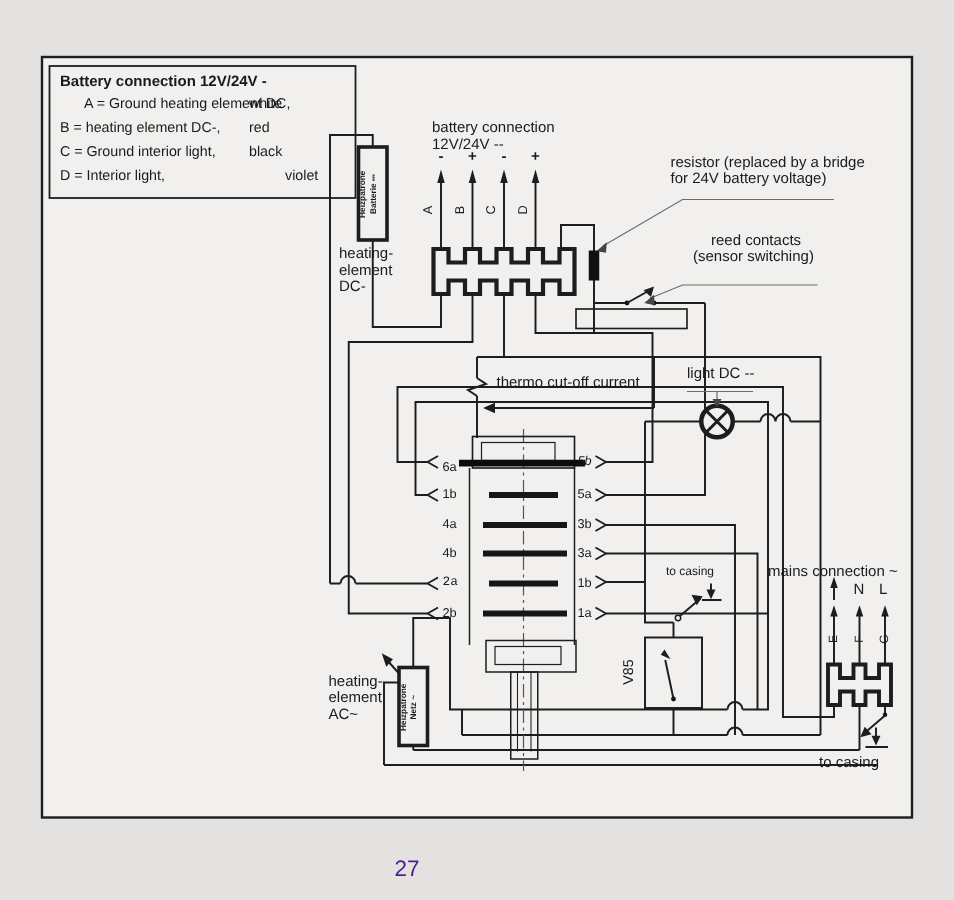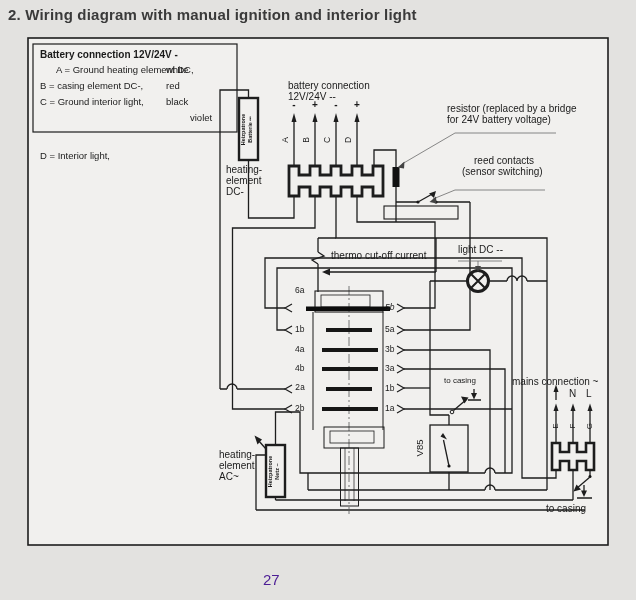--- a/index.html
+++ b/index.html
@@ -182,30 +182,29 @@
         <path d="M556,133 H455 L402,164"></path>
         <path d="M545,190 H455 L433,199"></path>
         <path d="M458,261 H502 M478,261 V266"></path>
       </g>
       <polygon points="397.5,167.5 404.5,161.5 404,168.5" fill="#444" stroke="none"></polygon>
       <polygon points="429.5,202 436,196.5 436.5,203.5" fill="#444" stroke="none"></polygon>
       <polygon points="475,266 481,266 478,271.5" fill="#444" stroke="none"></polygon>
     </g>
   </svg>
 
-  <div class="abs title" style="left:8px;top:6px;">2. Wiring diagram with manual ignition and interior light</div>
 
   <div class="abs legend-head" style="left:40px;top:49px;">Battery connection 12V/24V -</div>
   <div class="abs legend-row" style="left:56px;top:64px;">A = Ground heating element DC,</div>
   <div class="abs legend-row" style="left:166px;top:64px;">white</div>
-  <div class="abs legend-row" style="left:40px;top:80px;">B = casing element DC-,</div>
+  <div class="abs legend-row" style="left:40px;top:80px;">B = heating element DC-,</div>
   <div class="abs legend-row" style="left:166px;top:80px;">red</div>
   <div class="abs legend-row" style="left:40px;top:96px;">C = Ground interior light,</div>
   <div class="abs legend-row" style="left:166px;top:96px;">black</div>
-  <div class="abs legend-row" style="left:40px;top:112px;margin-top:38px;">D = Interior light,</div>
+  <div class="abs legend-row" style="left:40px;top:112px;">D = Interior light,</div>
   <div class="abs legend-row" style="left:166px;top:112px;margin-left:24px;">violet</div>
 
   <div class="abs lbl" style="left:288px;top:80px;">battery connection</div>
   <div class="abs lbl" style="left:288px;top:91px;">12V/24V --</div>
   <div class="abs sign" style="left:290px;top:99px;">-</div>
   <div class="abs sign" style="left:311px;top:99px;">+</div>
   <div class="abs sign" style="left:332px;top:99px;">-</div>
   <div class="abs sign" style="left:353px;top:99px;">+</div>
   <div class="abs rot pinlbl" style="left:277px;top:135px;width:16px;height:10px;">A</div>
   <div class="abs rot pinlbl" style="left:298px;top:135px;width:16px;height:10px;">B</div>
@@ -221,21 +220,21 @@
   </div>
 
   <div class="abs lbl" style="left:447px;top:103px;">resistor (replaced by a bridge</div>
   <div class="abs lbl" style="left:447px;top:114px;">for 24V battery voltage)</div>
   <div class="abs lbl" style="left:474px;top:155px;">reed contacts</div>
   <div class="abs lbl" style="left:462px;top:166px;text-align:center;">(sensor switching)</div>
 
   <div class="abs lbl" style="left:331px;top:250px;">thermo cut-off current</div>
   <div class="abs lbl" style="left:458px;top:244px;">light DC --</div>
 
-  <div class="abs term" style="left:295px;top:286px;">6a</div>
+  <div class="abs term" style="left:295px;top:307px;">6a</div>
   <div class="abs term" style="left:295px;top:325px;">1b</div>
   <div class="abs term" style="left:295px;top:345px;">4a</div>
   <div class="abs term" style="left:295px;top:364px;">4b</div>
   <div class="abs term" style="left:295px;top:384px;font-family:Liberation Mono, monospace;">2a</div>
   <div class="abs term" style="left:295px;top:404px;">2b</div>
   <div class="abs term" style="left:385px;top:303px;font-style:italic;">5b</div>
   <div class="abs term" style="left:385px;top:325px;">5a</div>
   <div class="abs term" style="left:385px;top:345px;">3b</div>
   <div class="abs term" style="left:385px;top:364px;">3a</div>
   <div class="abs term" style="left:385px;top:384px;">1b</div>

